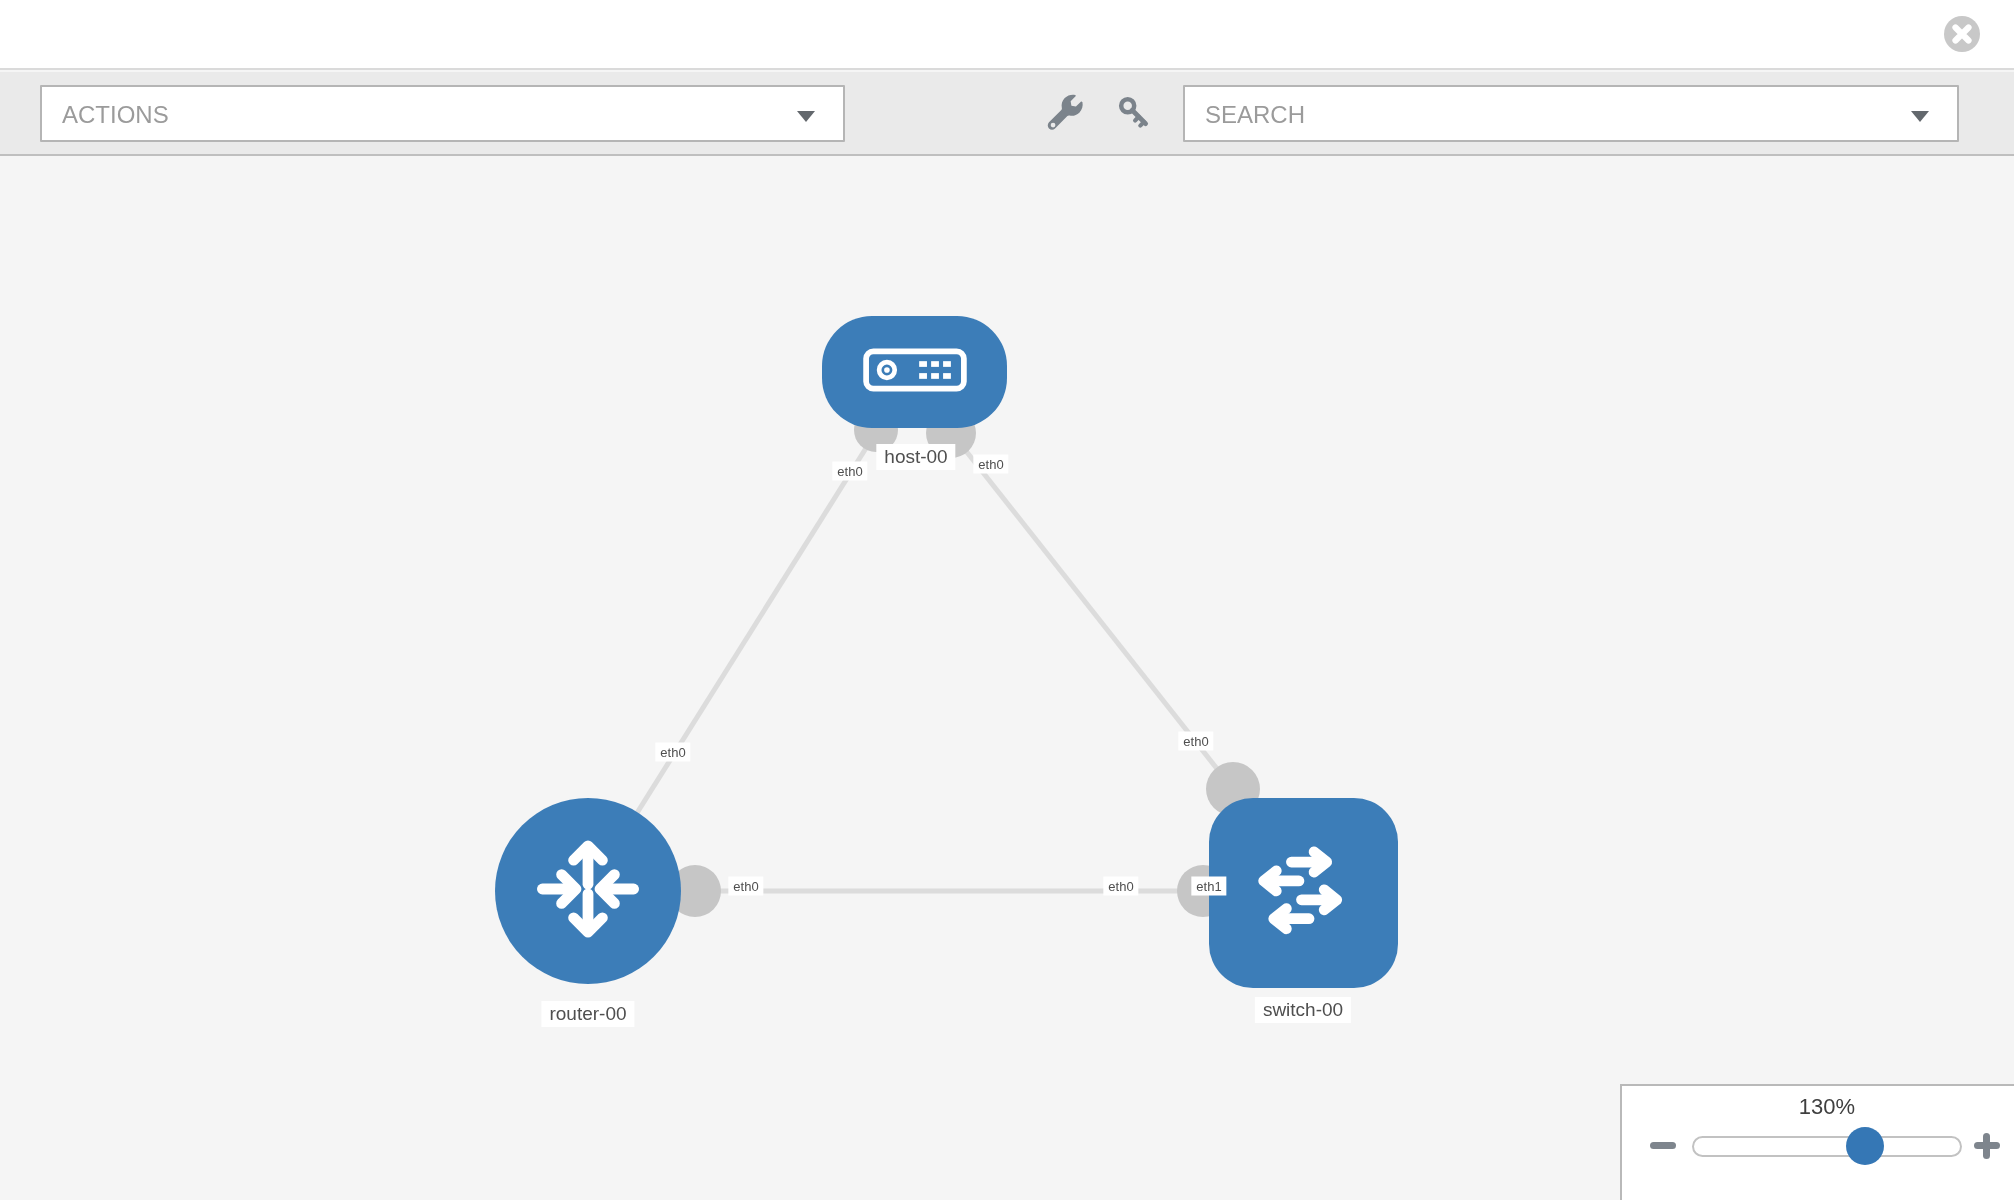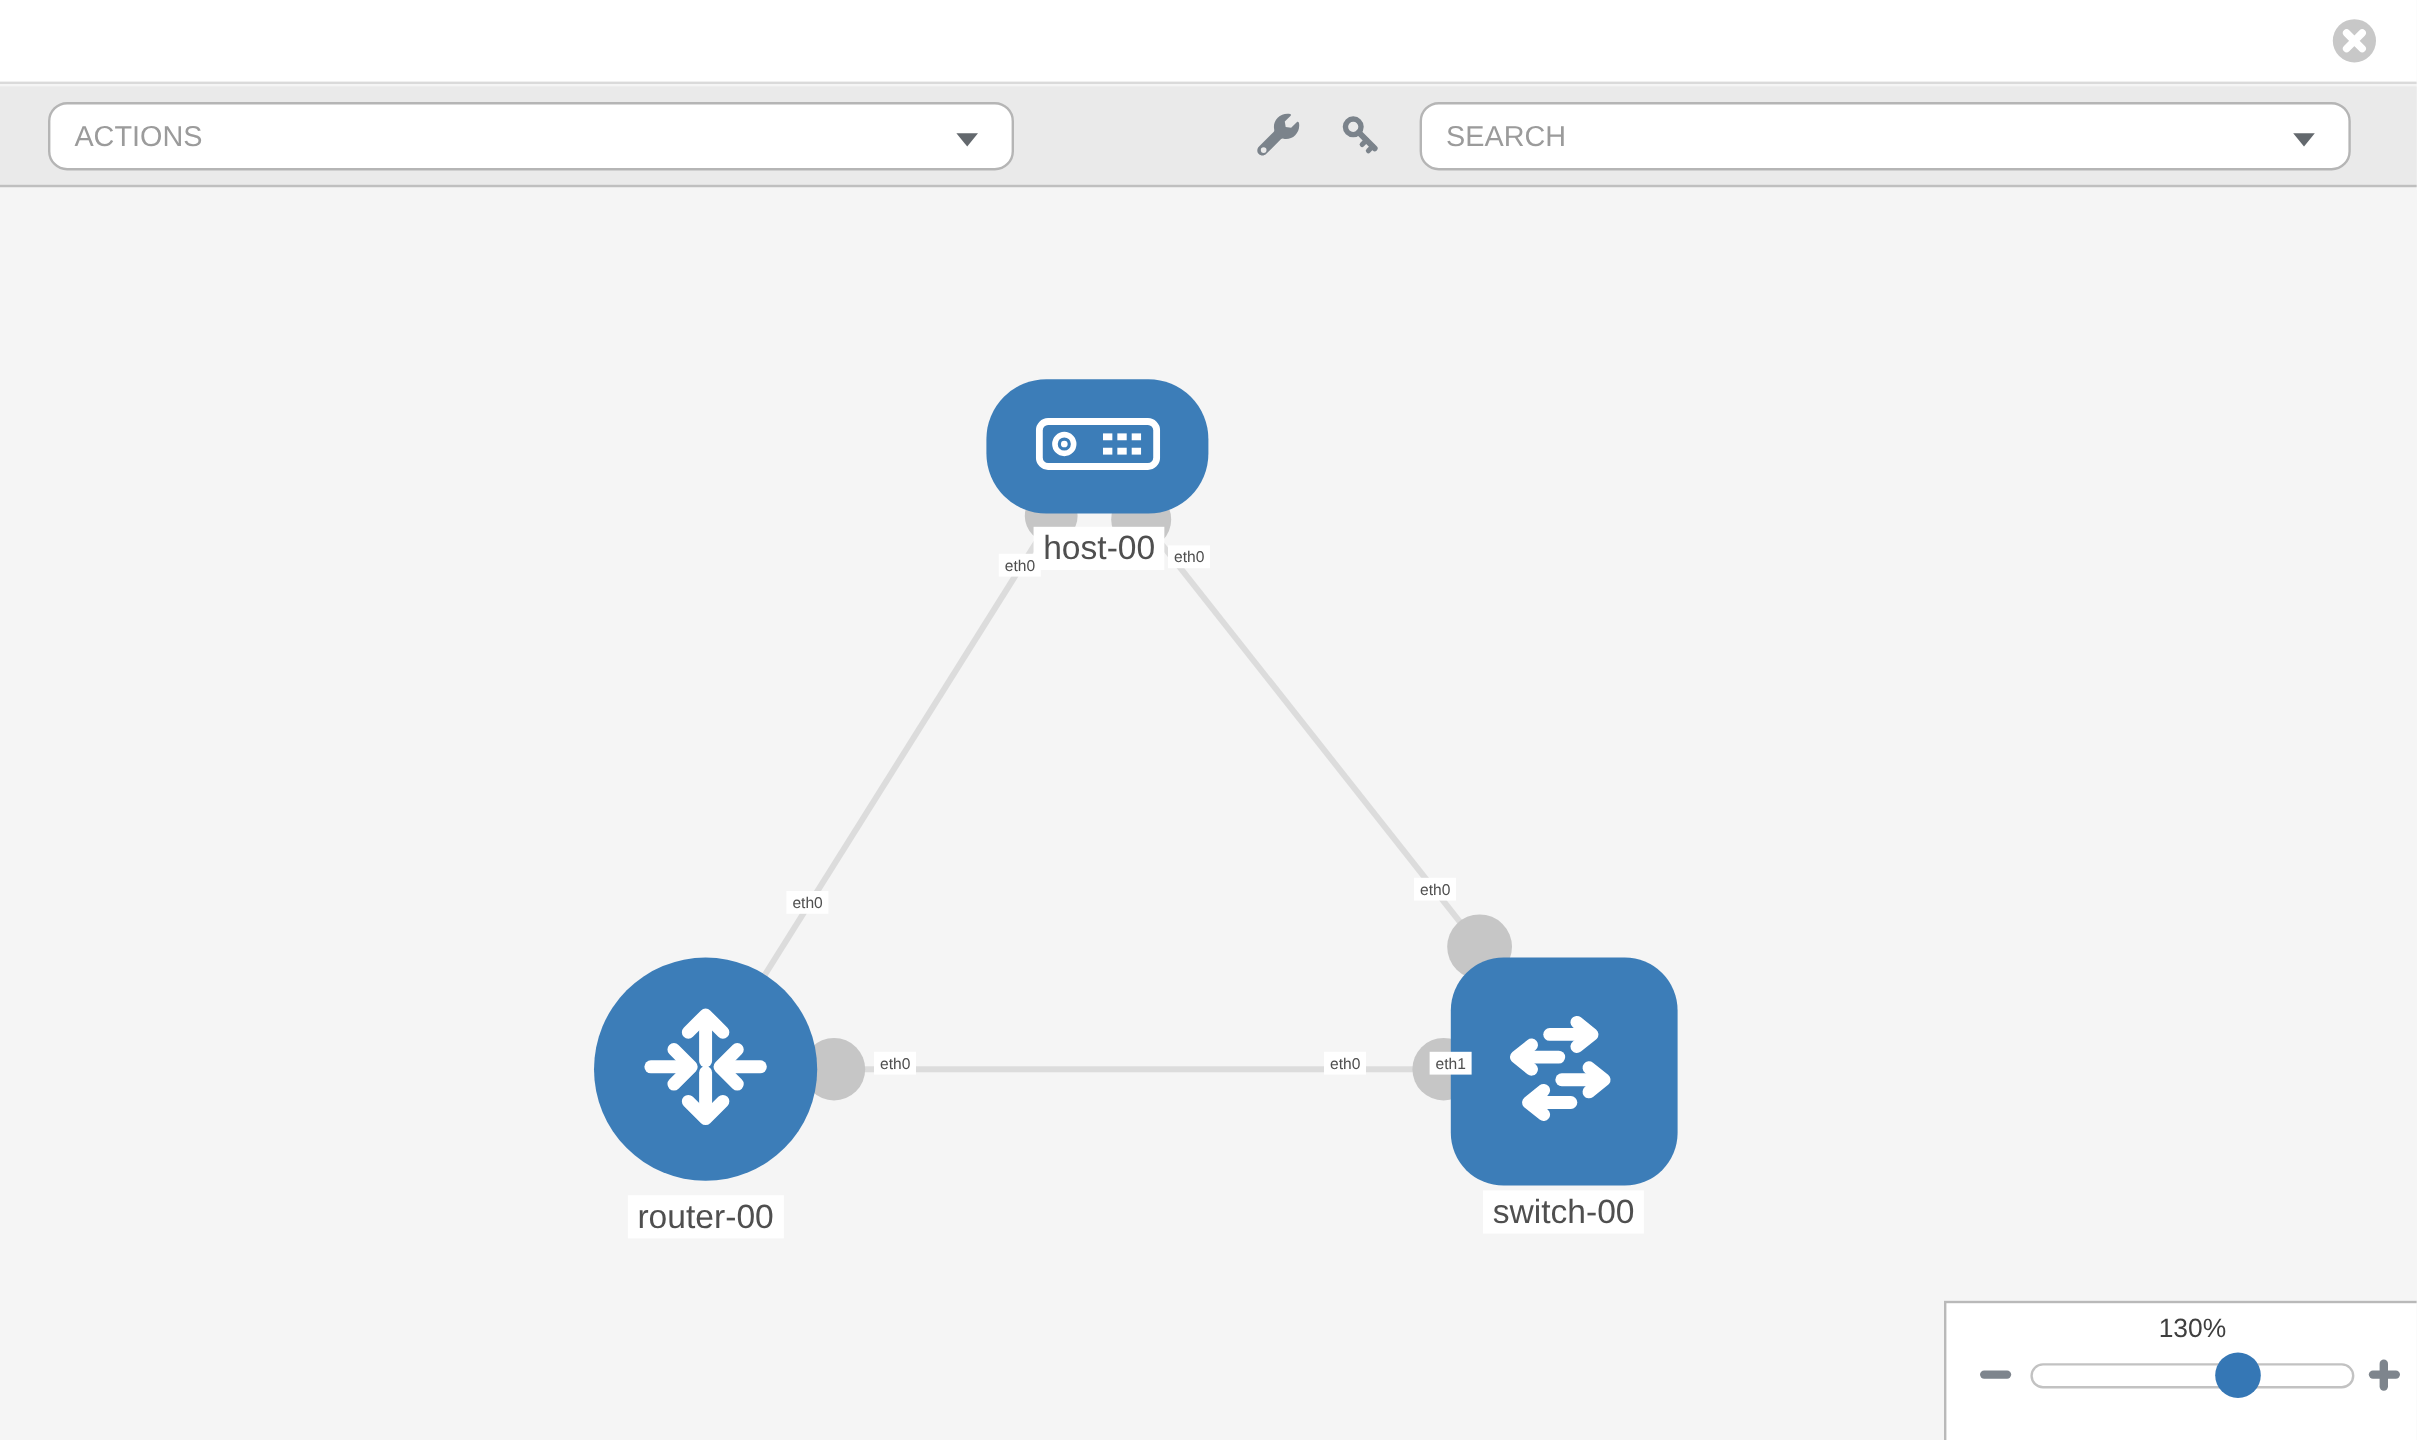--- a/index.html
+++ b/index.html
@@ -7,39 +7,39 @@
   body { font-family:"Liberation Sans", sans-serif; background:#fff; }
   .app { position:relative; width:2014px; height:1200px; overflow:hidden; background:#f5f5f5; }
 
   
   .header { position:absolute; top:0; left:0; width:100%; height:70px; background:#fff; border-bottom:2px solid #dadada; }
   .page-title { position:absolute; left:38px; top:20px; font-size:27px; font-weight:bold; color:#4a4a4a; letter-spacing:.2px; }
   .close-btn { position:absolute; right:33px; top:15px; width:38px; height:38px; cursor:pointer; background:none; border:none; }
 
   
   .toolbar { position:absolute; top:72px; left:0; width:100%; height:84px; background:#eaeaea; border-bottom:2px solid #bfbfbf; }
-  .select { position:absolute; top:13px; height:57px; background:#fff; border:2px solid #b5b5b5; border-radius:16px; cursor:pointer; }
+  .select { position:absolute; top:13px; height:57px; background:#fff; border:2px solid #b5b5b5; border-radius:1px; cursor:pointer; }
   .select .ph { position:absolute; left:20px; top:14px; font-size:24px; color:#9b9b9b; }
   .caret { position:absolute; right:28px; top:24px; width:0; height:0; border-left:9px solid transparent; border-right:9px solid transparent; border-top:11px solid #63686d; }
   .sel-actions { left:40px; width:805px; }
   .sel-search { left:1183px; width:776px; }
   .tool-btn { position:absolute; top:16px; width:52px; height:52px; background:none; border:none; cursor:pointer; color:#7b838b; }
   .tool-wrench { left:1039px; }
   .tool-key { left:1109px; }
 
   
   .canvas { position:absolute; top:158px; left:0; width:2014px; height:1042px; background:#f5f5f5; overflow:hidden; }
   .links-layer { position:absolute; left:0; top:0; z-index:1; }
   .node { position:absolute; z-index:2; background:#3c7db8; display:flex; align-items:center; justify-content:center; cursor:pointer; }
   .node-host { left:822px; top:158px; width:185px; height:112px; border-radius:50px; }
   .node-router { left:495px; top:640px; width:186px; height:186px; border-radius:50%; }
   .node-switch { left:1209px; top:640px; width:189px; height:190px; border-radius:44px; }
 
   .lbl { position:absolute; transform:translate(-50%,-50%); background:#fff; color:#4f4f4f; white-space:nowrap; }
-  .node-lbl { z-index:3; font-size:28px; padding:2px 8px; }
+  .node-lbl { z-index:3; font-size:19px; padding:2px 8px; }
   .iface-lbl { z-index:3; font-size:13px; padding:2px 5px; }
   .iface-front { z-index:4; }
 
   
   .zoom-panel { position:absolute; left:1620px; top:926px; width:420px; height:150px; background:#fff; border:2px solid #b9b9b9; z-index:5; }
   .zoom-level { position:absolute; left:70px; top:8px; width:270px; text-align:center; font-size:22px; color:#3f3f3f; }
   .zoom-btn { position:absolute; width:28px; height:28px; background:none; border:none; cursor:pointer; }
   .zoom-out { left:27px; top:46px; }
   .zoom-in { left:351px; top:46px; }
   .zbar { position:absolute; background:#7e858d; border-radius:3.5px; }

